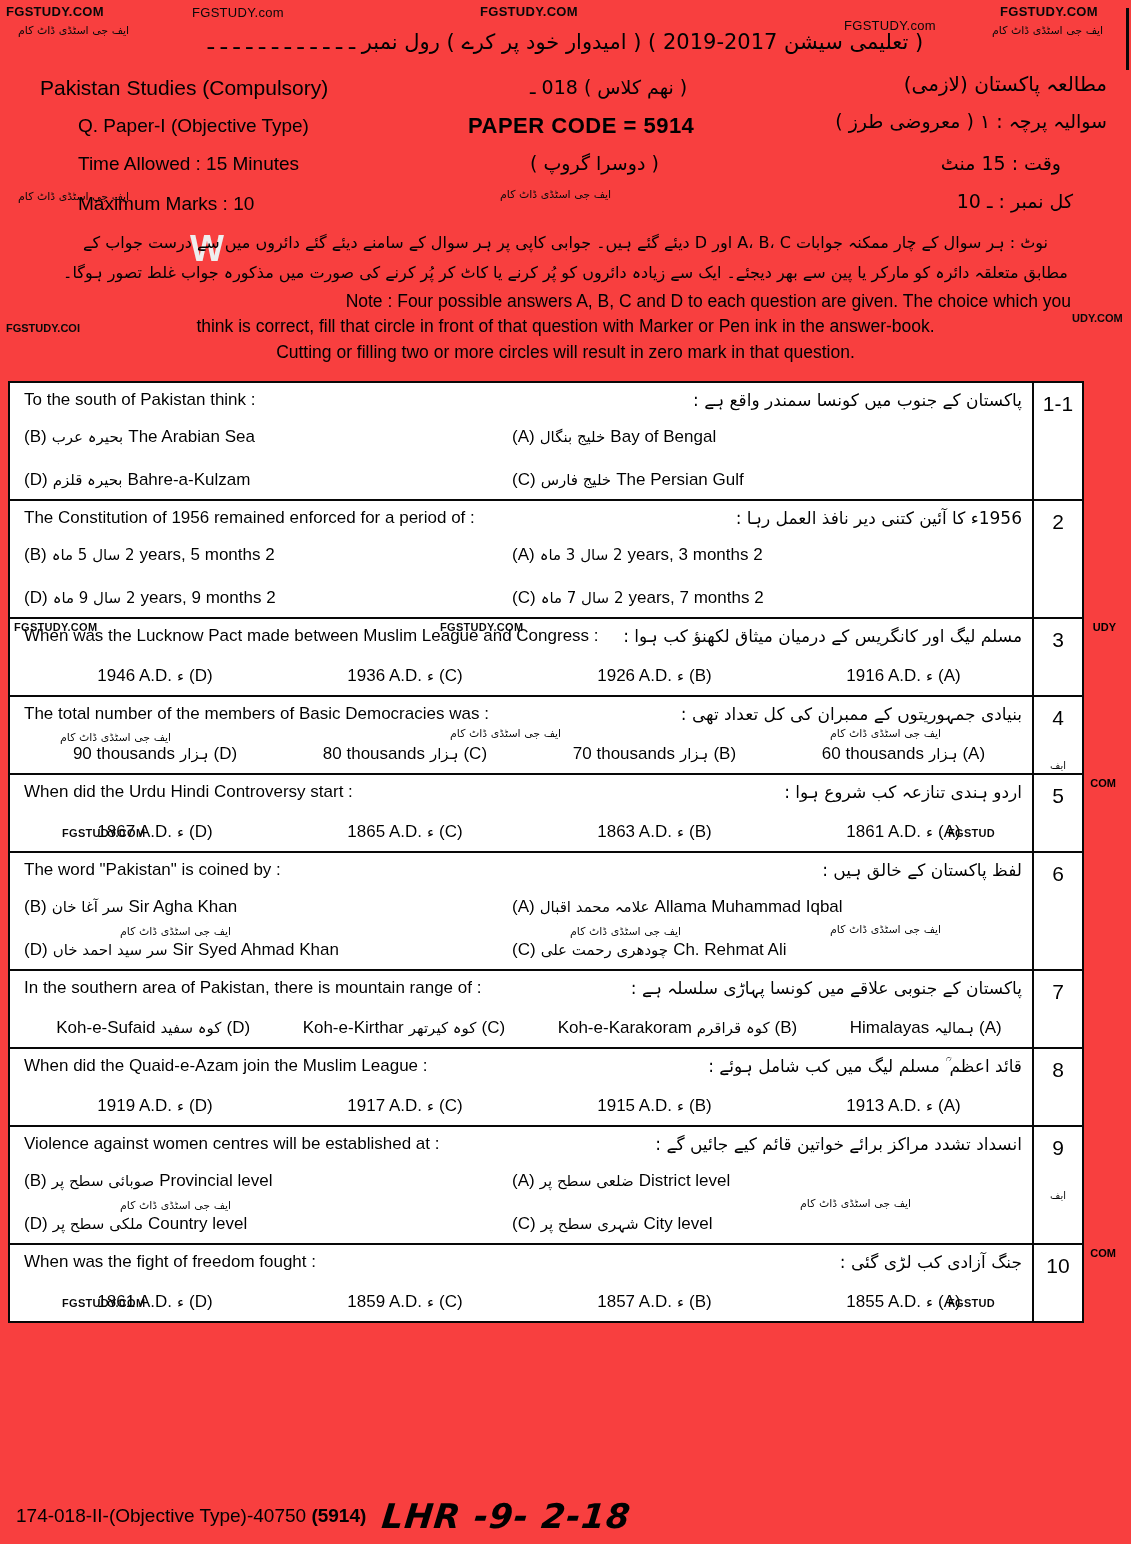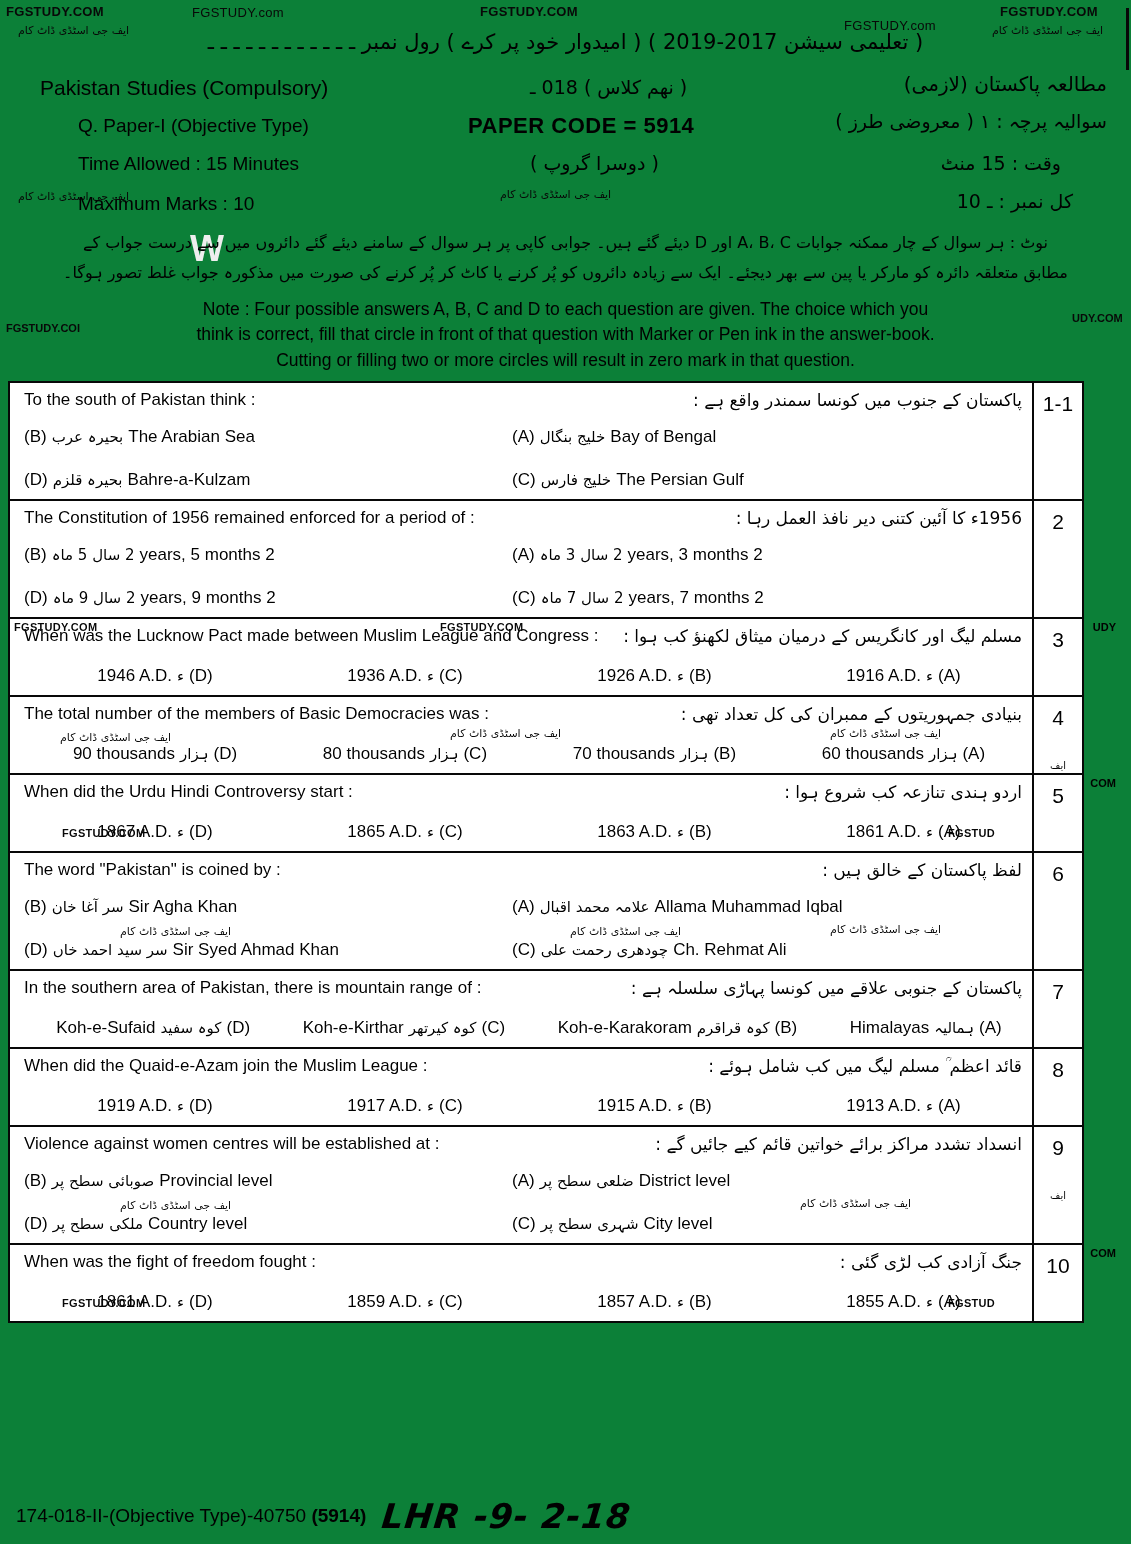--- a/index.html
+++ b/index.html
@@ -14,21 +14,21 @@
     font-family: "Liberation Sans", sans-serif;
     color: #0a0a0a;
     overflow: hidden;
     filter: contrast(1.08);
   }
 
   
   #page {
     position: absolute;
     inset: 0;
-    background: #15803d;
+    background: #ef4444;
   }
 
   
   .wm {
     position: absolute;
     font-family: "Liberation Sans", sans-serif;
     color: #111;
     white-space: nowrap;
     pointer-events: none;
   }
@@ -255,21 +255,21 @@
   <div class="hdr-line urn h-mid" style="top:152px;left:530px;">( دوسرا گروپ )</div>
 
   <div class="hdr-line h-right" style="top:72px;font-size:20px;">مطالعہ پاكستان (لازمی)</div>
   <div class="hdr-line h-right" style="top:110px;font-size:19px;">سوالیہ پرچہ : ۱  ( معروضی طرز )</div>
   <div class="hdr-line h-right" style="top:152px;font-size:19px;right:70px;">وقت  :   15  منٹ</div>
   <div class="hdr-line h-right" style="top:190px;font-size:19px;right:58px;">كل نمبر : ـ 10</div>
 
   <div id="note">
     <div class="note-ur">نوٹ :  ہر سوال کے چار ممکنہ جوابات A، B، C اور D دیئے گئے ہیں۔  جوابی کاپی پر ہر سوال کے سامنے دیئے گئے دائروں میں سے درست جواب کے</div>
     <div class="note-ur">مطابق متعلقہ دائرہ کو مارکر یا پین سے بھر دیجئے۔  ایک سے زیادہ دائروں کو پُر کرنے یا کاٹ کر پُر کرنے کی صورت میں مذکورہ جواب غلط تصور ہوگا۔</div>
-    <div class="note-en" style="margin-top:8px;">Note : Four  possible  answers  A, B, C  and   D  to  each   question  are  given.  The  choice  which   you</div>
+    <div class="note-en" style="margin-top:0;text-align:right;">Note : Four  possible  answers  A, B, C  and   D  to  each   question  are  given.  The  choice  which   you</div>
     <div class="note-en">think is correct, fill that circle in front of that question  with Marker or Pen ink in the answer-book.</div>
     <div class="note-en">Cutting or filling two or more circles will result in zero mark in that question.</div>
   </div>
 
   <div id="qtable">
       <div class="qrow">
         <div class="qbody">
           <div class="stem">
             <div class="stem-en">To the south of Pakistan think :</div>
             <div class="stem-ur">پاكستان کے جنوب میں کونسا سمندر واقع ہے :</div>

